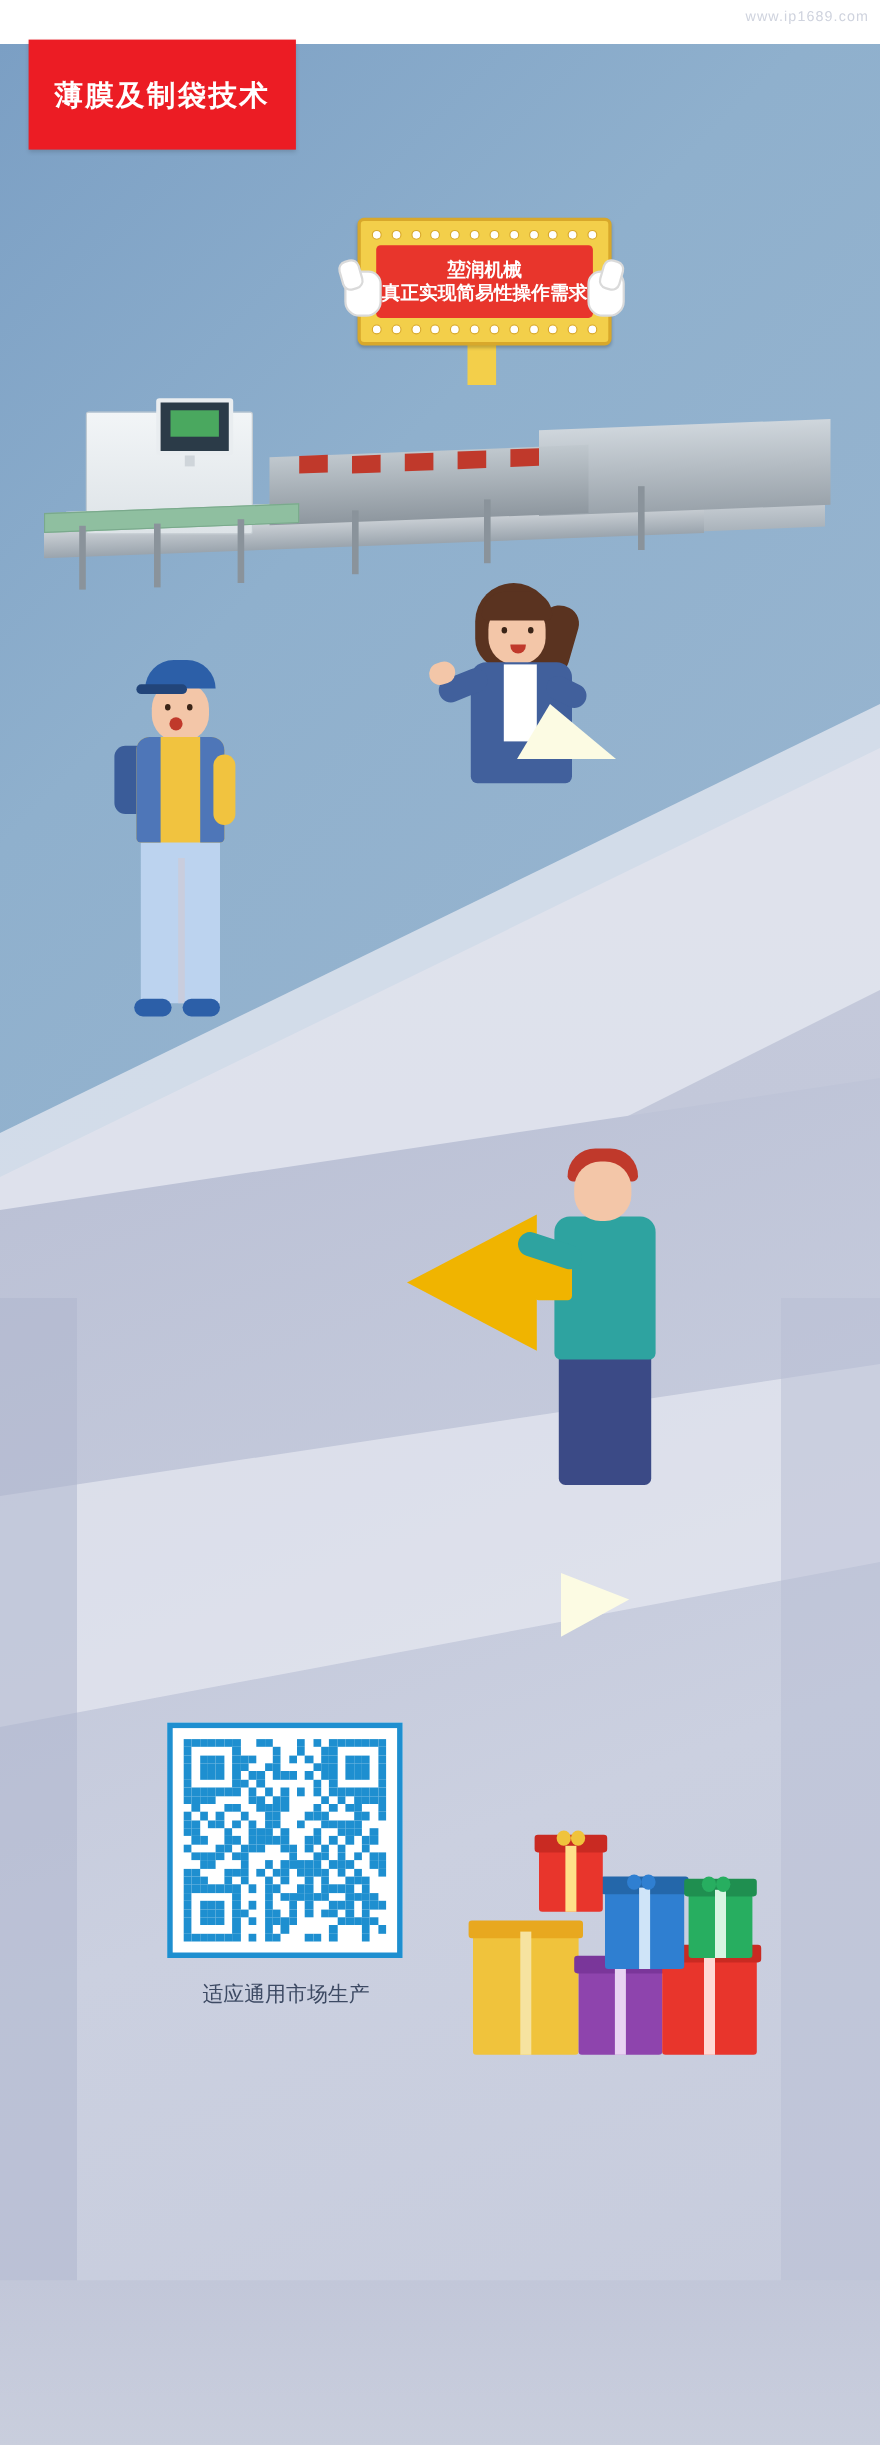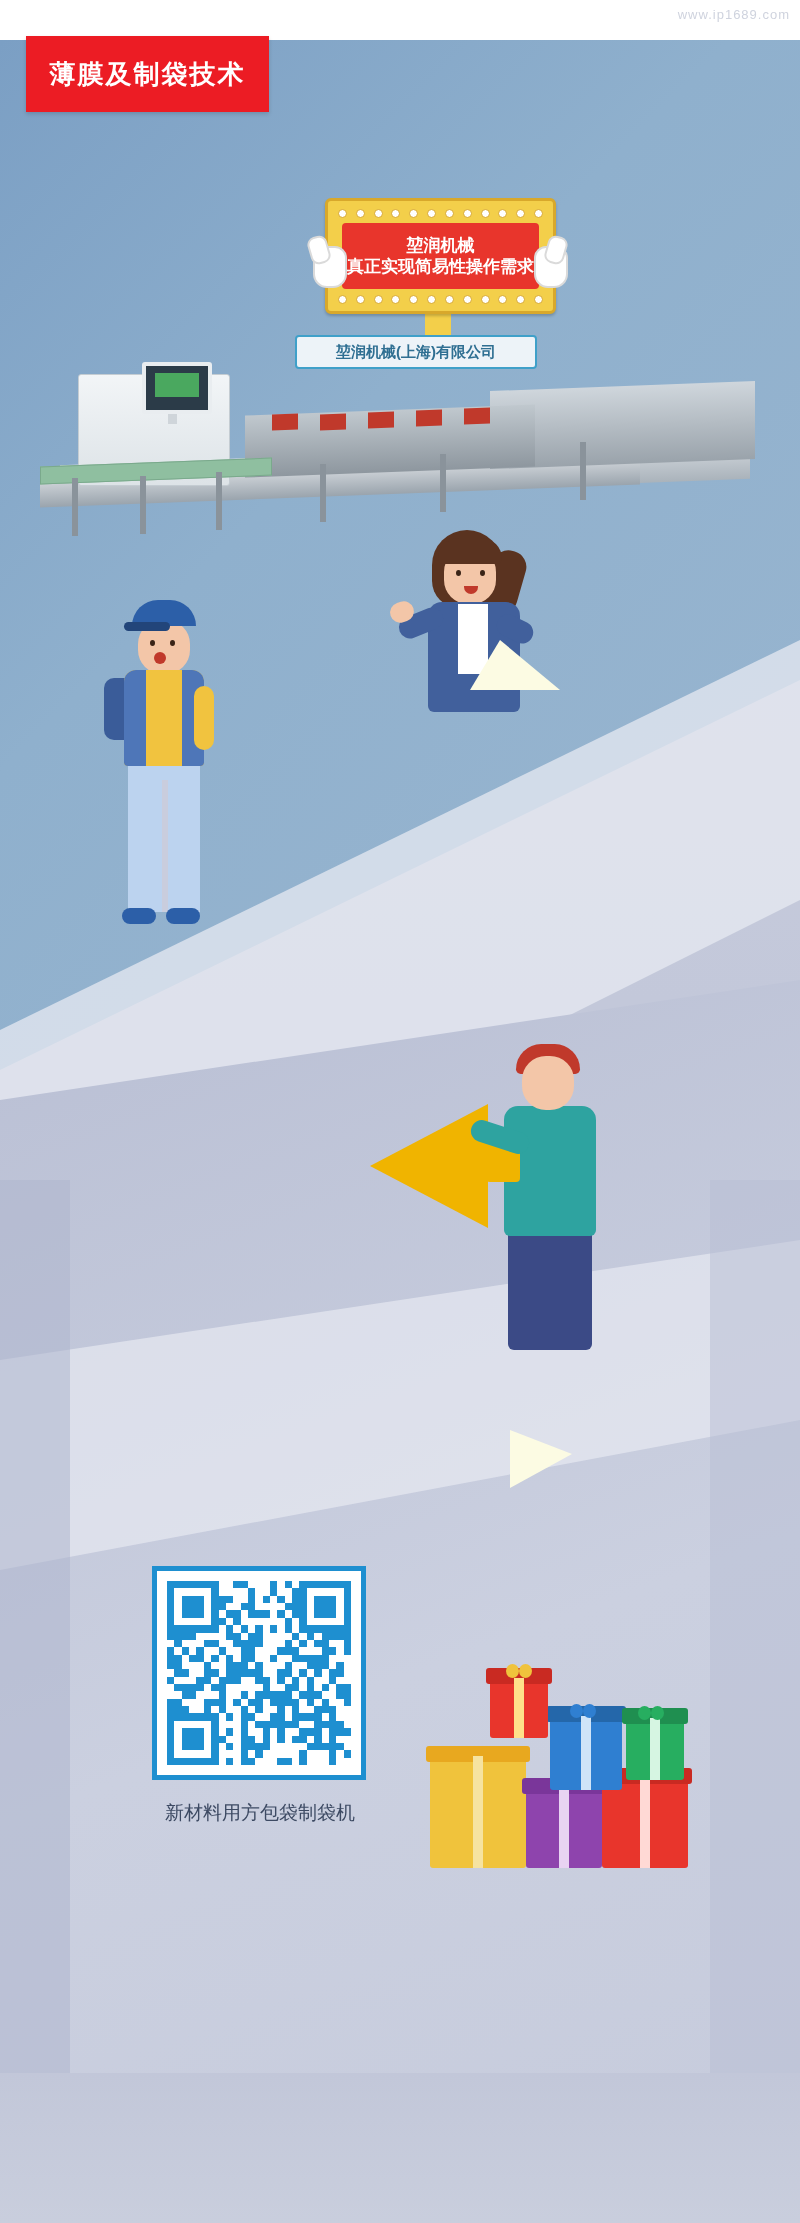--- a/index.html
+++ b/index.html
@@ -52,21 +52,21 @@
 
   
   .watermark{
     position:absolute;right:10px;top:7px;
     font-size:13px;color:#cfd3de;letter-spacing:1px;
     font-family:"Liberation Sans",sans-serif;
   }
 
   
   .title-box{
-    position:absolute;left:26px;top:36px;width:243px;height:76px;
+    position:absolute;left:26px;top:36px;width:243px;height:100px;
     background:#ec1c24;display:flex;align-items:center;justify-content:center;
     box-shadow:0 2px 4px rgba(0,0,0,.15);
   }
   .title-box span{
     color:#fff;font-size:26px;font-weight:bold;letter-spacing:2px;
   }
 
   
   .banner-wrap{position:absolute;left:325px;top:198px;width:225px;height:160px;}
   .banner-outer{
@@ -332,23 +332,20 @@
     <div class="hand left">
       <div class="palm"></div>
         <div class="thumb"></div>
     </div>
     <div class="hand right">
       <div class="palm"></div>
         <div class="thumb"></div>
     </div>
   </div>
 
-  <div class="company-tag">
-    <span>堃润机械(上海)有限公司</span>
-  </div>
 
   <div class="char-woman">
     <div class="w-hair-back"></div>
     <div class="w-pony"></div>
     <div class="w-face"></div>
     <div class="w-fringe"></div>
     <div class="w-eye" style="left:64px"></div>
     <div class="w-eye" style="left:88px"></div>
     <div class="w-mouth"></div>
     <div class="w-body"></div>
@@ -1014,21 +1011,21 @@
         <i style="background: transparent;"></i>
         <i></i>
         <i style="background: transparent;"></i>
         <i style="background: transparent;"></i>
         <i style="background: transparent;"></i>
         <i></i>
         <i style="background: transparent;"></i>
         <i style="background: transparent;"></i>
       </div>
   </div>
-  <div class="qr-caption">新材料用方包袋制袋机</div>
+  <div class="qr-caption">适应通用市场生产</div>
 
   <div class="gifts">
     <div class="gift" style="left:0;top:96px;width:96px;height:112px;background:#f0c33c">
       <div class="lid" style="background:#e8a81f"></div>
         <div class="rib" style="background:#f6e3a0"></div>
     </div>
     <div class="gift" style="left:96px;top:128px;width:76px;height:80px;background:#8e44ad">
       <div class="lid" style="background:#7a369a"></div>
         <div class="rib" style="background:#e8d3f2"></div>
     </div>

